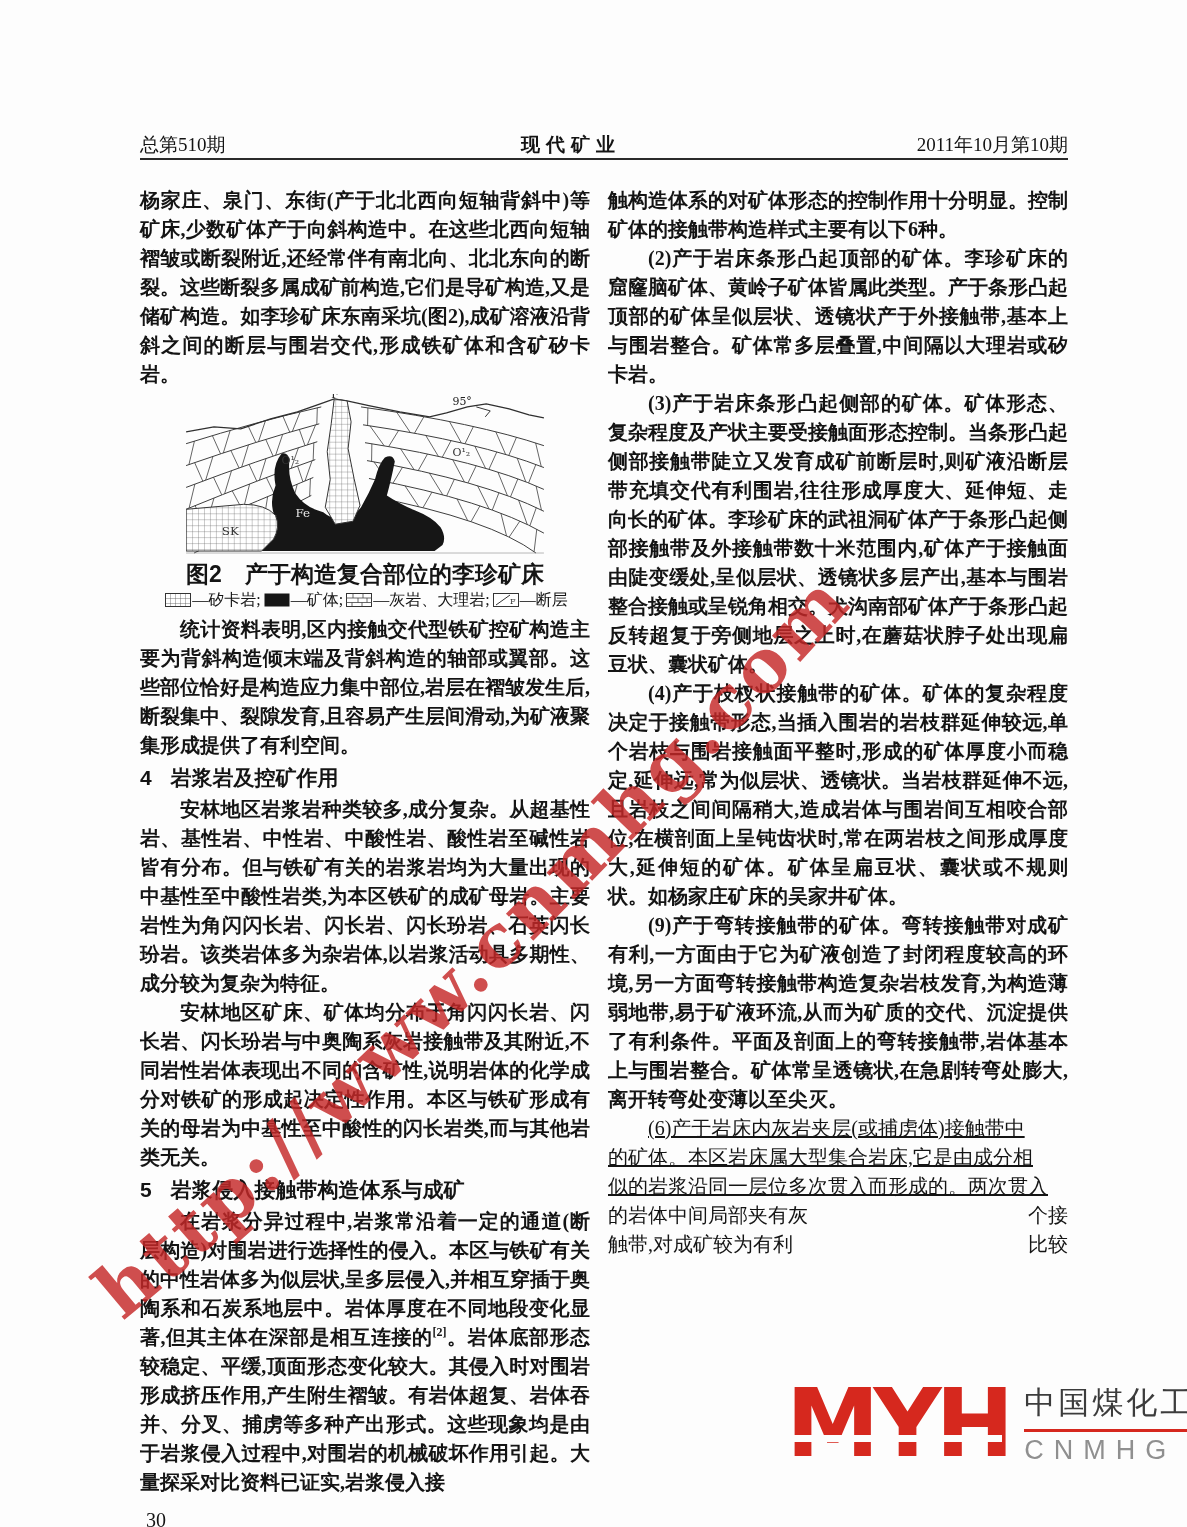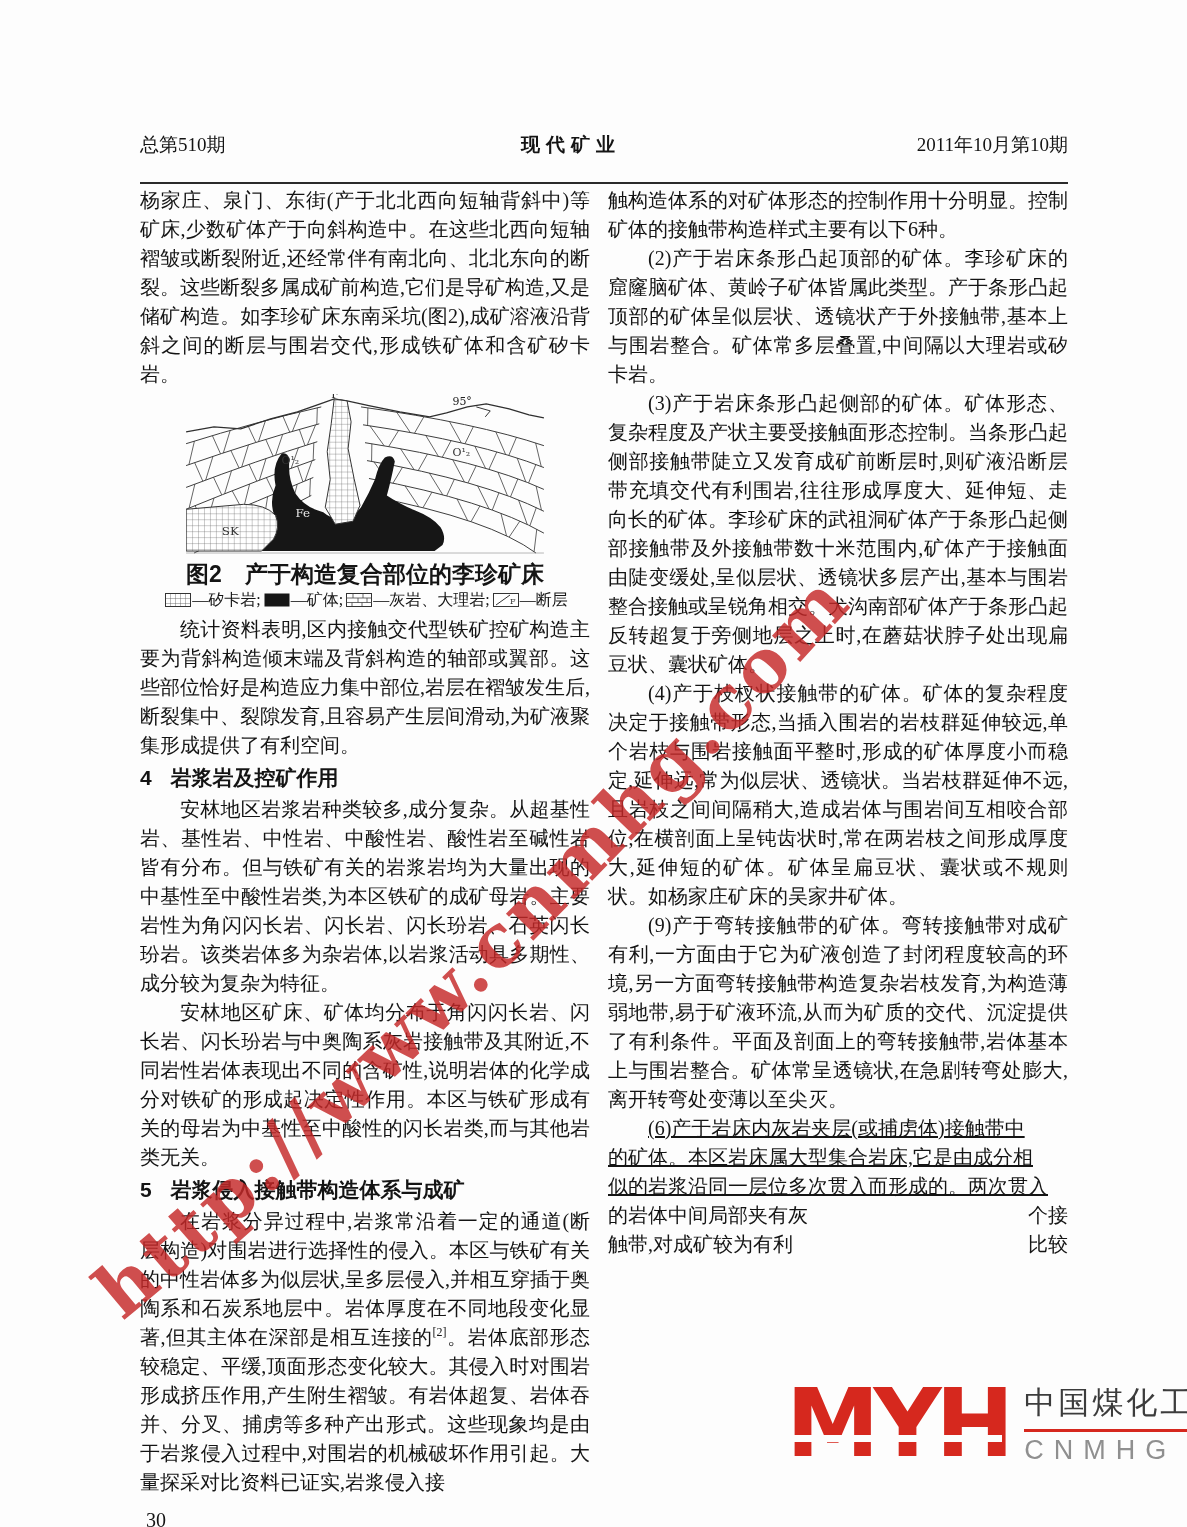--- a/index.html
+++ b/index.html
@@ -10,34 +10,34 @@
     background:#fdfdfd;
     overflow:hidden;
     font-family:"Liberation Serif","DejaVu Serif",serif;
     color:#141414;
   }
   
   .hdr{
     position:absolute;left:140px;top:132px;width:928px;
     display:flex;justify-content:space-between;align-items:flex-end;
     font-size:19px;
-    padding-bottom:24px;
+    padding-bottom:0;
     border-bottom:2.5px solid #2a2a2a;
   }
   .hdr .journal{font-weight:bold;letter-spacing:6px;}
   
   .cols{
     position:absolute;left:140px;top:186px;width:928px;
     display:flex;gap:18px;
     font-size:20px;line-height:29px;
     z-index:1;
   }
   .col-l{width:450px;}
   .col-r{width:460px;}
-  .cols p{margin:0;text-align:justify;}
+  .cols p{margin:0;text-align:justify;font-weight:bold;}
   .indent{text-indent:2em;}
   sup.ref{font-size:12px;line-height:0;vertical-align:super;}
   .sec-h{
     display:flex;gap:0.9em;
     font-family:"Liberation Sans","DejaVu Sans",sans-serif;
     font-weight:bold;font-size:21px;line-height:30px;
     margin:3px 0 2px 0;
   }
   
   .figure{width:358px;margin:5px auto 3px auto;}

